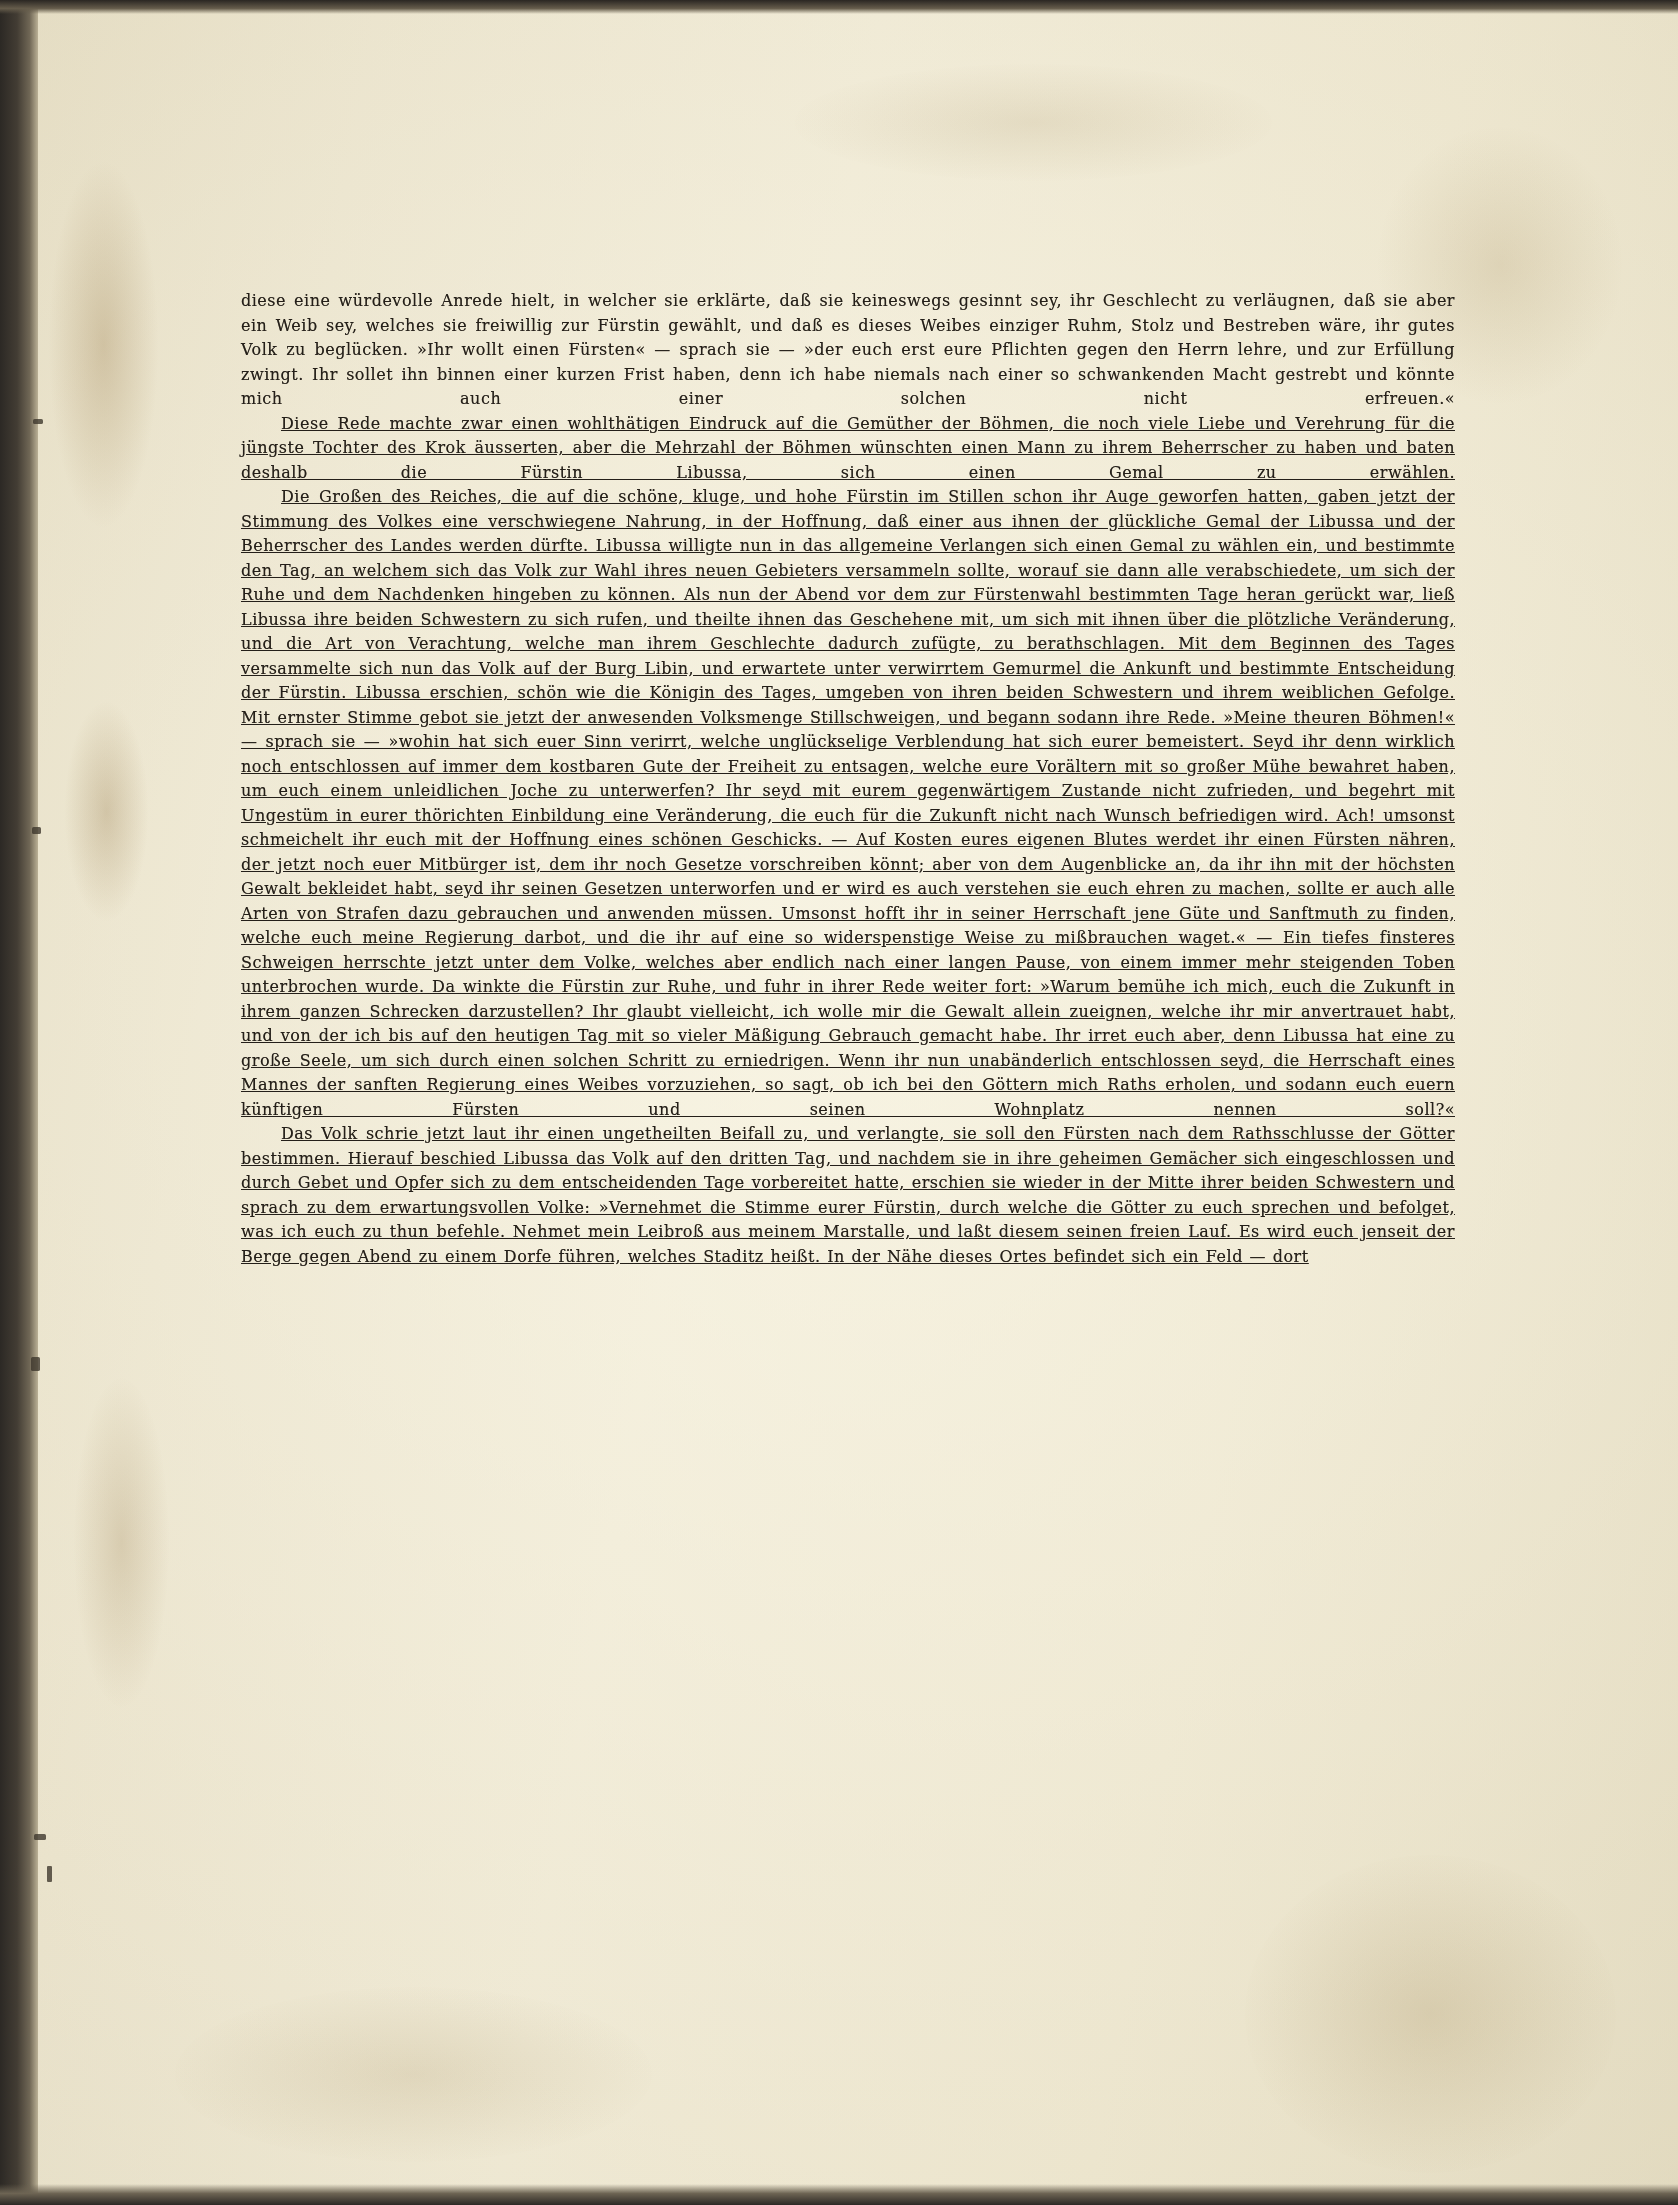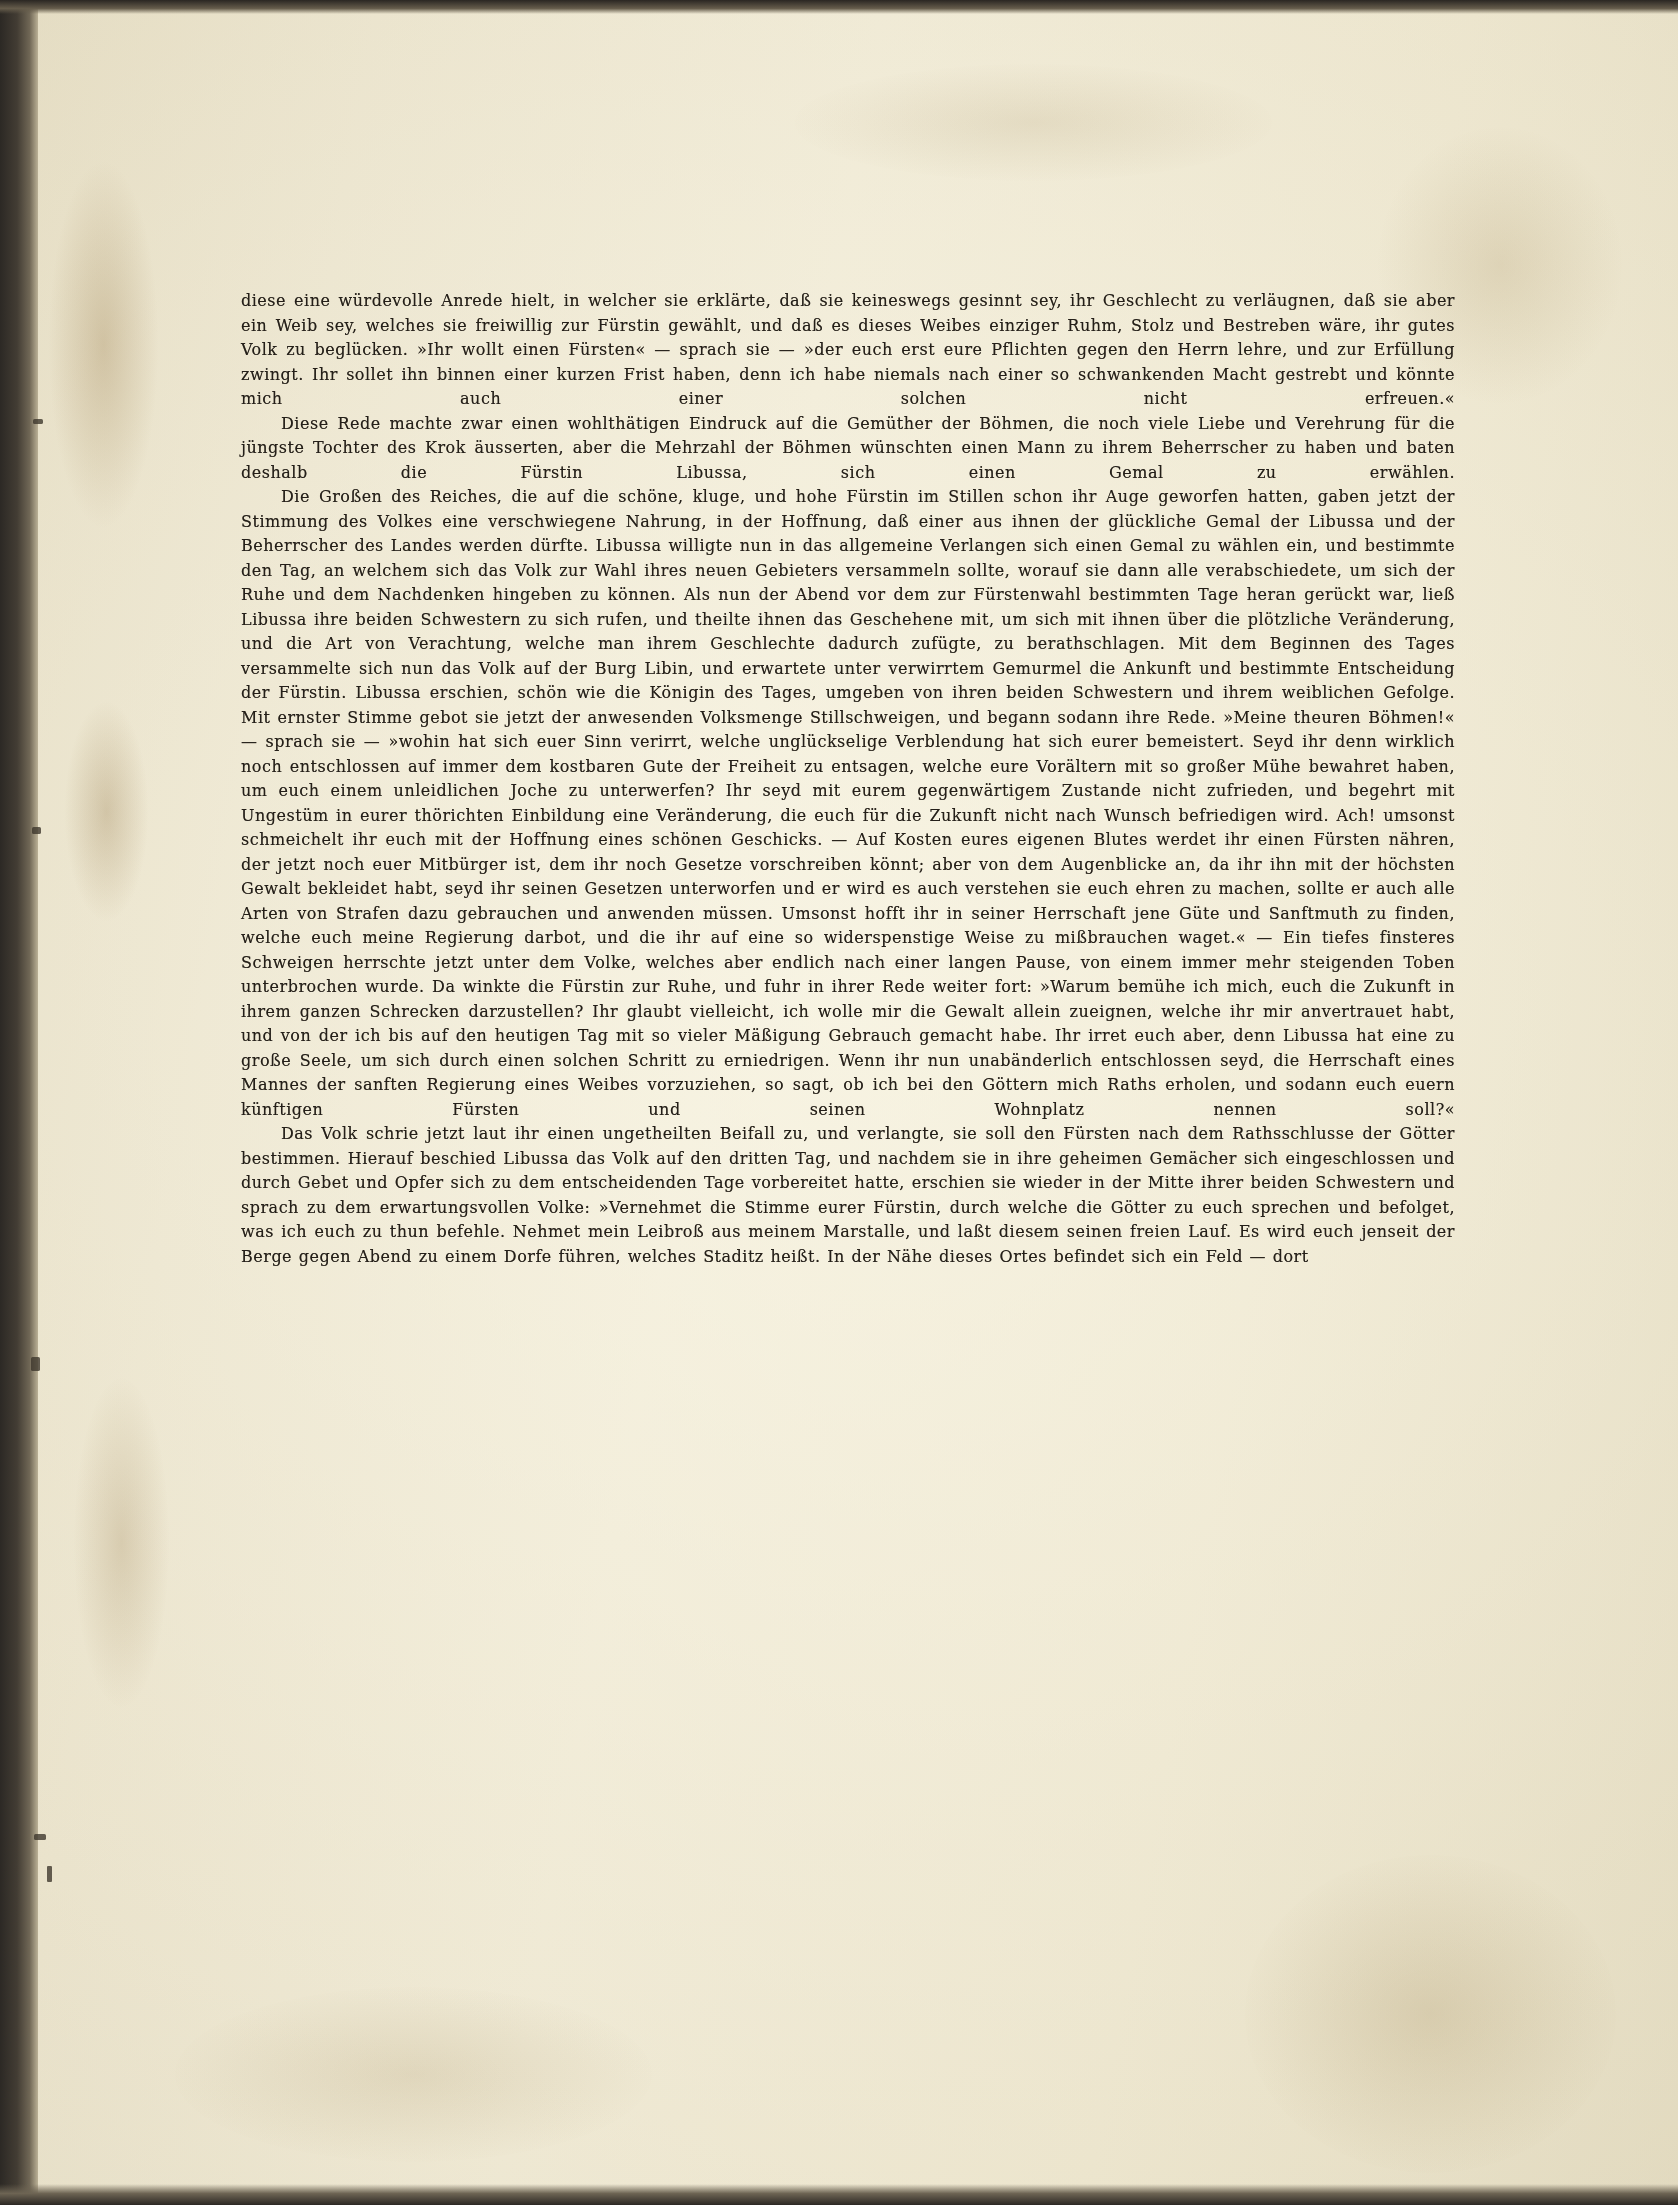--- a/index.html
+++ b/index.html
@@ -100,21 +100,21 @@
     color: #241f19;
     font-family: "DejaVu Serif", "Liberation Serif", serif;
     font-size: 16px;
     line-height: 24.5px;
     text-align: justify;
     text-align-last: justify;
     letter-spacing: 0.5px;
     word-spacing: 1.1px;
     text-rendering: optimizeLegibility;
   }
-  #text-block p.indent { text-indent: 40px; }
+  #text-block p.indent { text-indent: 40px; text-decoration: underline; }
   #text-block p.lastline { text-align-last: left; }
   
   #text-block p {
     text-shadow: 0 0 0.4px rgba(40,32,22,.55);
   }
 </style>
 </head>
 <body>
 
 <div id="page-scan">

